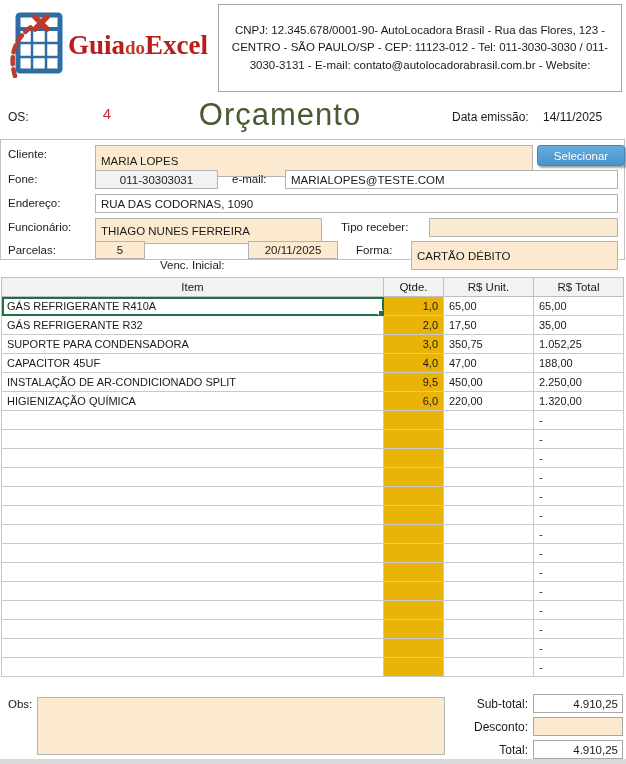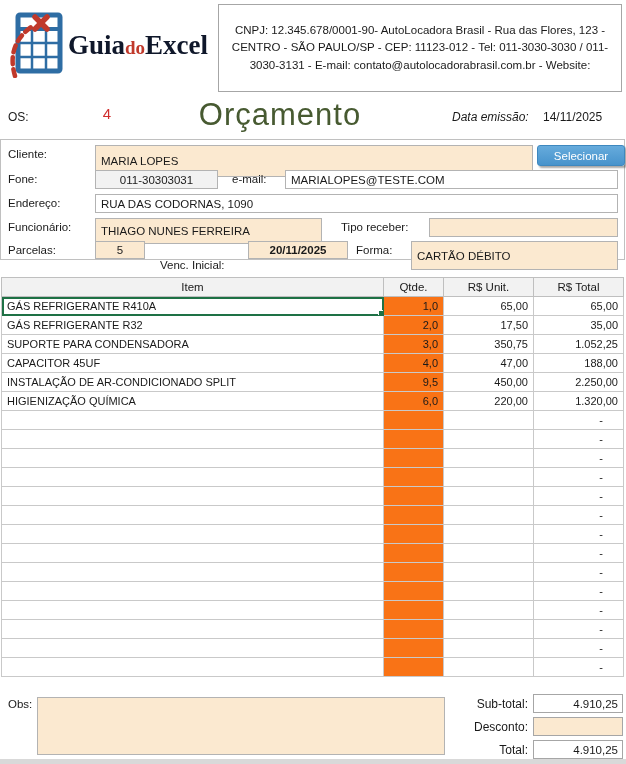--- a/index.html
+++ b/index.html
@@ -3,35 +3,35 @@
 <meta charset="utf-8">
 <style>
   html,body{margin:0;padding:0;background:#e8e8e8;}
   #canvas{
     position:relative;width:626px;height:764px;background:#ffffff;
     font-family:"Liberation Sans",sans-serif;color:#1a1a1a;overflow:hidden;
   }
   
   .logo{position:absolute;left:8px;top:12px;display:flex;align-items:center;}
   .logo-text{margin-left:4px;font-family:"Liberation Serif",serif;font-weight:bold;white-space:nowrap;}
-  .logo-guia,.logo-excel{font-size:27px;color:#0f172a;}
+  .logo-guia,.logo-excel{font-size:27px;color:#b91c1c;}
   .logo-do{font-size:19px;color:#c0392b;}
   .company-box{
     position:absolute;left:218px;top:4px;width:404px;height:88px;
     border:1px solid #a6a6a6;box-sizing:border-box;
     display:flex;align-items:center;justify-content:center;
     text-align:center;font-size:11.5px;line-height:1.5;padding:4px 12px;
   }
   .os-label{position:absolute;left:8px;top:110px;font-size:12px;}
   .os-number{position:absolute;left:92px;top:105px;width:30px;text-align:center;font-size:15px;color:#d02e2e;}
   .doc-title{
     position:absolute;left:0;top:97px;width:560px;text-align:center;
     font-size:31px;color:#475a31;letter-spacing:1px;font-weight:400;
   }
-  .date-label{position:absolute;left:452px;top:110px;font-size:12px;font-style:italic;}
+  .date-label{position:absolute;left:452px;top:110px;font-size:12px;}
   .date-value{position:absolute;left:543px;top:110px;font-size:12px;}
 
   
   .form-section{position:absolute;left:0;top:139px;width:625px;height:121px;
     border:1px solid #c0c0c0;box-sizing:border-box;}
   .flabel{position:absolute;font-size:11.5px;white-space:nowrap;}
   .field{
     position:absolute;border:1px solid #b3b3b3;box-sizing:border-box;
     font-size:11.5px;display:flex;align-items:center;padding:0 5px;overflow:hidden;white-space:nowrap;
   }
@@ -51,22 +51,22 @@
     border-collapse:collapse;table-layout:fixed;
   }
   .items-table th{
     background:#f2f2f2;border:1px solid #bfbfbf;height:18px;
     font-size:11.5px;font-weight:normal;text-align:center;padding:0;
   }
   .items-table td{
     border:1px solid #c9c9c9;height:18px;font-size:11px;padding:0 5px;
     overflow:hidden;white-space:nowrap;background:#ffffff;
   }
-  .items-table td.c-qty{background:#f97316;text-align:right;}
-  .items-table td.c-num{text-align:right;}
+  .items-table td.c-qty{background:#eab308;text-align:right;}
+  .items-table td.c-num{}
   .items-table td.dash{padding-right:20px;}
   .items-table td.selected{position:relative;outline:2px solid #1e7145;outline-offset:-2px;z-index:2;}
   .handle{position:absolute;right:-3px;bottom:-3px;width:6px;height:6px;
     background:#1e7145;border:1px solid #ffffff;z-index:3;}
 
   
   .obs-label{position:absolute;left:8px;top:698px;font-size:11.5px;}
   .obs-box{position:absolute;left:37px;top:697px;width:408px;height:58px;
     background:#fbe9d0;border:1px solid #b3b3b3;box-sizing:border-box;}
   .tot-label{position:absolute;left:430px;width:98px;text-align:right;font-size:12px;}
@@ -117,21 +117,21 @@
   <div class="field whitef" style="left:95px;top:194px;width:523px;height:19px;">RUA DAS CODORNAS, 1090</div>
 
   <div class="flabel" style="left:8px;top:221px;">Funcionário:</div>
   <div class="field peach" style="left:95px;top:218px;width:227px;height:26px;">THIAGO NUNES FERREIRA</div>
   <div class="flabel" style="left:341px;top:221px;">Tipo receber:</div>
   <div class="field peach" style="left:429px;top:218px;width:189px;height:19px;"></div>
 
   <div class="flabel" style="left:8px;top:244px;">Parcelas:</div>
   <div class="field peach" style="left:95px;top:241px;width:50px;height:18px;justify-content:center;">5</div>
   <div class="flabel" style="left:160px;top:244px;margin-top:15px;">Venc. Inicial:</div>
-  <div class="field peach" style="left:248px;top:241px;width:100px;height:18px;justify-content:center;font-weight:bold;">20/11/2025</div>
+  <div class="field peach" style="left:248px;top:241px;width:90px;height:18px;justify-content:center;">20/11/2025</div>
   <div class="flabel" style="left:356px;top:244px;">Forma:</div>
   <div class="field peach" style="left:411px;top:241px;width:207px;height:29px;">CARTÃO DÉBITO</div>
 
   <table class="items-table">
     <colgroup>
         <col style="width:382px">
         <col style="width:60px">
         <col style="width:90px">
         <col style="width:90px">
       </colgroup>

